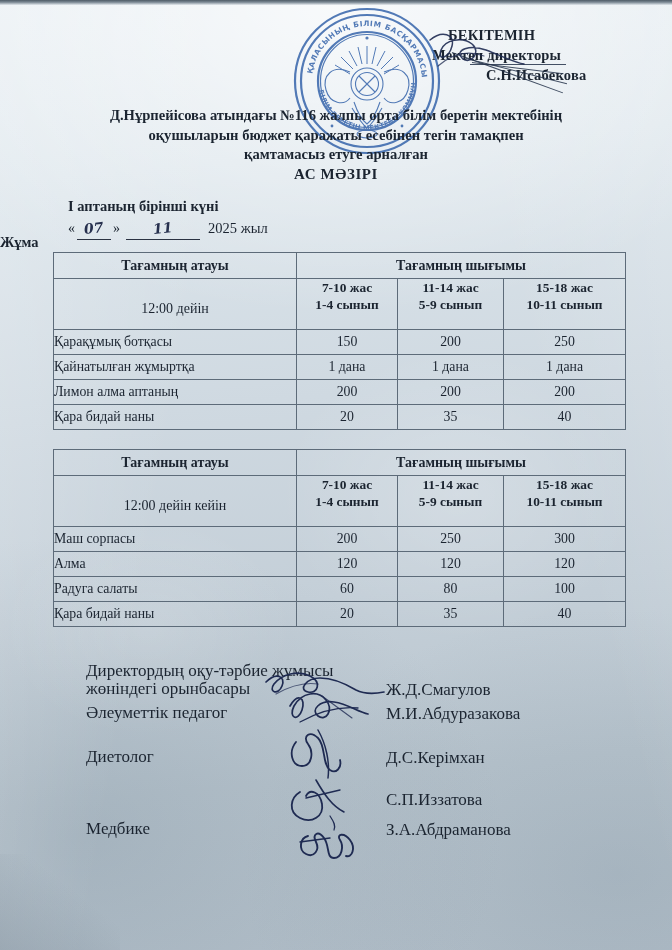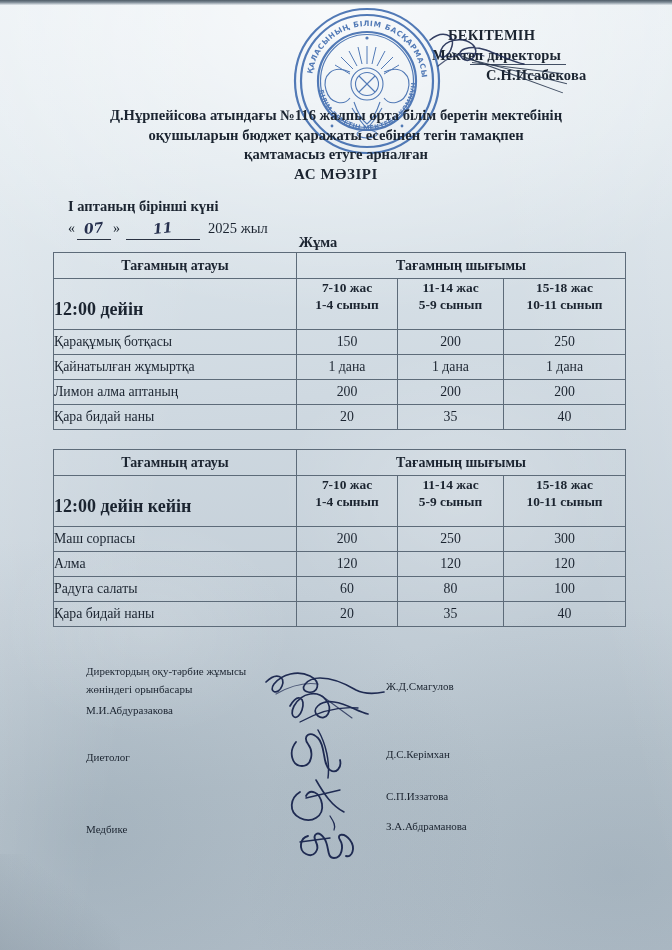--- a/index.html
+++ b/index.html
@@ -139,21 +139,21 @@
   }
   .b-day  { width: 34px; }
   .b-mon  { width: 74px; margin: 0 6px 0 4px; }
   .year { font-weight: normal; font-size: 14.5px; }
 
   
   .weekday {
     position: absolute;
     left: 0; right: 0;
     top: 234px;
-    text-align: center;
+    text-align: left;
     font-weight: bold;
     font-size: 14.5px;
     padding-right: 36px;
   }
 
   
   table.menu {
     position: absolute;
     border-collapse: collapse;
     width: 572px;
@@ -182,22 +182,23 @@
     vertical-align: middle;
   }
   .th-out {
     text-align: center;
     font-weight: bold;
     height: 25px;
     font-size: 14px;
     vertical-align: middle;
   }
   .th-time {
-    font-weight: bold;
-    font-size: 18px;
+    text-align: center;
+    font-weight: normal;
+    font-size: 14px;
     height: 50px;
     vertical-align: middle;
   }
   .th-time .t-inner { display: block; padding-top: 10px; }
   .th-age {
     text-align: center;
     font-weight: bold;
     font-size: 13.4px;
     line-height: 17px;
     height: 50px;
@@ -219,21 +220,21 @@
     font-size: 13.8px;
     vertical-align: middle;
   }
 
   
   .signatures {
     position: absolute;
     left: 86px;
     top: 662px;
     width: 520px;
-    font-size: 11px;
+    font-size: 17px;
   }
   .sig-row {
     position: relative;
     display: flex;
     align-items: flex-start;
     min-height: 42px;
   }
   .sig-role {
     width: 300px;
     line-height: 18px;
@@ -460,20 +461,21 @@
 
   <div class="signatures">
     <div class="sig-row r1">
       <div class="sig-role">
         <span>Директордың оқу-тәрбие жұмысы</span>
         <span class="role-l2">жөніндегі орынбасары</span>
       </div>
       <div class="sig-name">Ж.Д.Смагулов</div>
     </div>
     <div class="sig-row r2">
+      <div class="sig-role">Әлеуметтік педагог</div>
       <div class="sig-name">М.И.Абдуразакова</div>
     </div>
     <div class="sig-row r3">
       <div class="sig-role">Диетолог</div>
       <div class="sig-name">Д.С.Керімхан</div>
     </div>
     <div class="sig-row r5">
       <div class="sig-role"></div>
       <div class="sig-name">С.П.Иззатова</div>
     </div>

